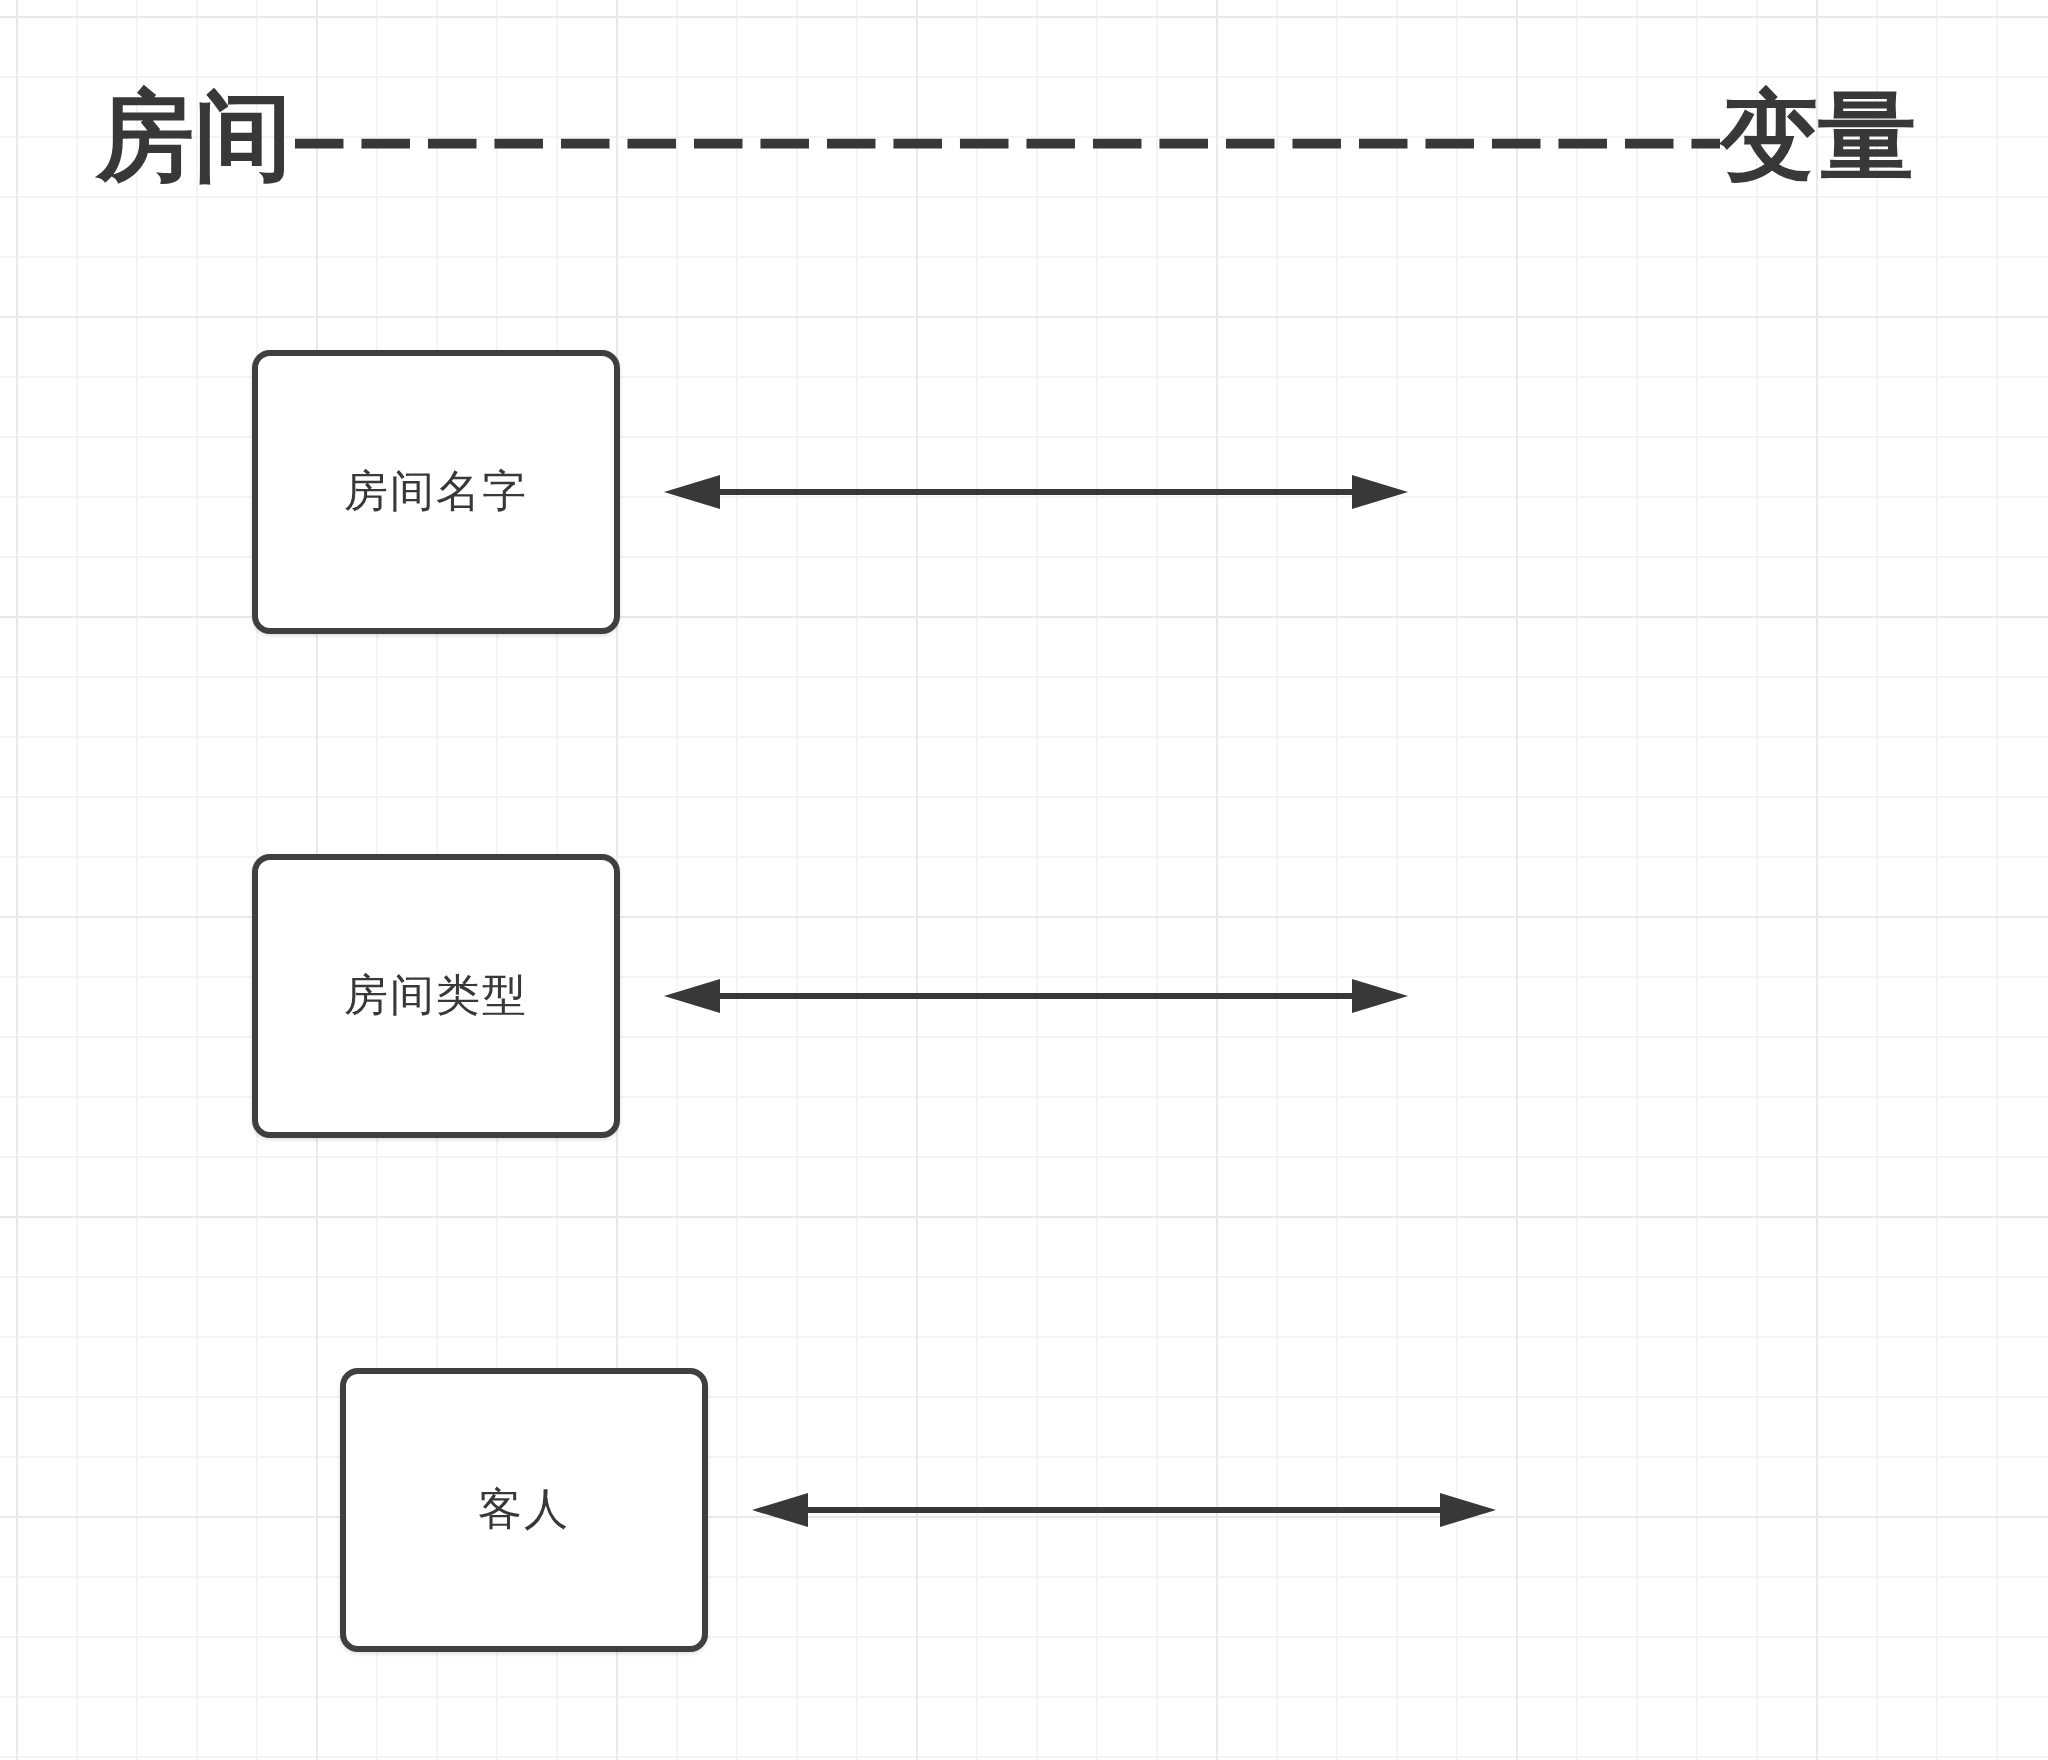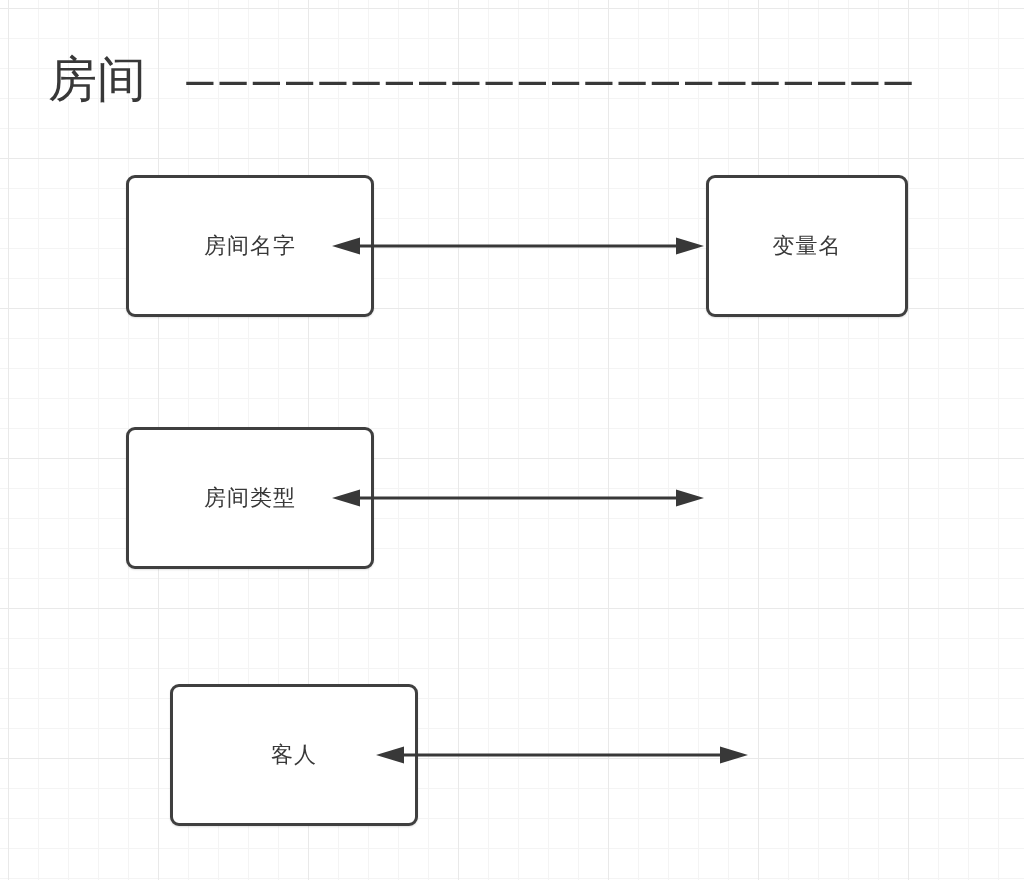--- a/index.html
+++ b/index.html
@@ -21,23 +21,23 @@
       linear-gradient(90deg, var(--grid-major) 1px, transparent 1px),
       linear-gradient(var(--grid-minor) 1px, transparent 1px),
       linear-gradient(90deg, var(--grid-minor) 1px, transparent 1px);
     background-size:150px 150px,150px 150px,30px 30px,30px 30px;
     background-position:8px 8px,8px 8px,8px 8px,8px 8px;
     position:relative;
     color:var(--ink);
   }
   .title-row{
     position:absolute;
-    left:48px; top:46px; width:910px; height:66px;
+    left:48px; top:36px; width:910px; height:66px;
     display:flex; align-items:center;
-    font-size:49px; line-height:66px; font-weight:400;
+    font-size:49px; line-height:66px; font-weight:700;
     color:var(--ink);
     white-space:nowrap;
   }
   .title-label{flex:0 0 auto;}
   .title-dashes{
     flex:1 1 auto;
     overflow:hidden;
     letter-spacing:6px;
     font-size:49px;
     text-align:center;
@@ -49,55 +49,53 @@
   .row-2{top:427px;font-family:Liberation Mono, monospace;}
   .row-3{top:684px;margin-left:44px;}
   .node{
     position:absolute; top:0; height:142px;
     background:var(--box-fill);
     border:3px solid var(--box-border);
     border-radius:9px;
     display:flex; align-items:center; justify-content:center;
     box-shadow:0 1px 2px rgba(0,0,0,0.12);
   }
-  .node-left{left:126px; width:248px;}
+  .node-left{left:126px; width:184px;}
   .node-right{left:706px; width:202px;}
   .node-label{
     font-size:22px;
     color:var(--ink);
     letter-spacing:1px;
   }
   .arrow-wrap{
     position:absolute; left:330px; top:60px; width:376px; height:22px;
   }
   .arrow-wrap svg{display:block; width:376px; height:22px;}
 </style>
 </head>
 <body>
 
 <div class="canvas">
 
   <div class="title-row">
     <span class="title-label">房间</span>
     <span class="title-dashes">––––––––––––––––––––––</span>
+    <span class="title-label">变量</span>
   </div>
 
   <div class="pair-row row-1">
     <div class="node node-left">
       <span class="node-label">房间名字</span>
     </div>
     <div class="arrow-wrap">
       <svg viewBox="0 0 376 22" xmlns="http://www.w3.org/2000/svg">
         <line x1="18" y1="11" x2="358" y2="11" stroke-width="3" stroke="#383838"></line>
         <polygon points="2,11 30,2.5 30,19.5" fill="#383838"></polygon>
         <polygon points="374,11 346,2.5 346,19.5" fill="#383838"></polygon>
       </svg>
-    </div>
-    <div class="node node-right">
-      <span class="node-label">变量名</span>
     </div>
   </div>
 
   <div class="pair-row row-2">
     <div class="node node-left">
       <span class="node-label">房间类型</span>
     </div>
     <div class="arrow-wrap">
       <svg viewBox="0 0 376 22" xmlns="http://www.w3.org/2000/svg">
         <line x1="18" y1="11" x2="358" y2="11" stroke-width="3" stroke="#383838"></line>

